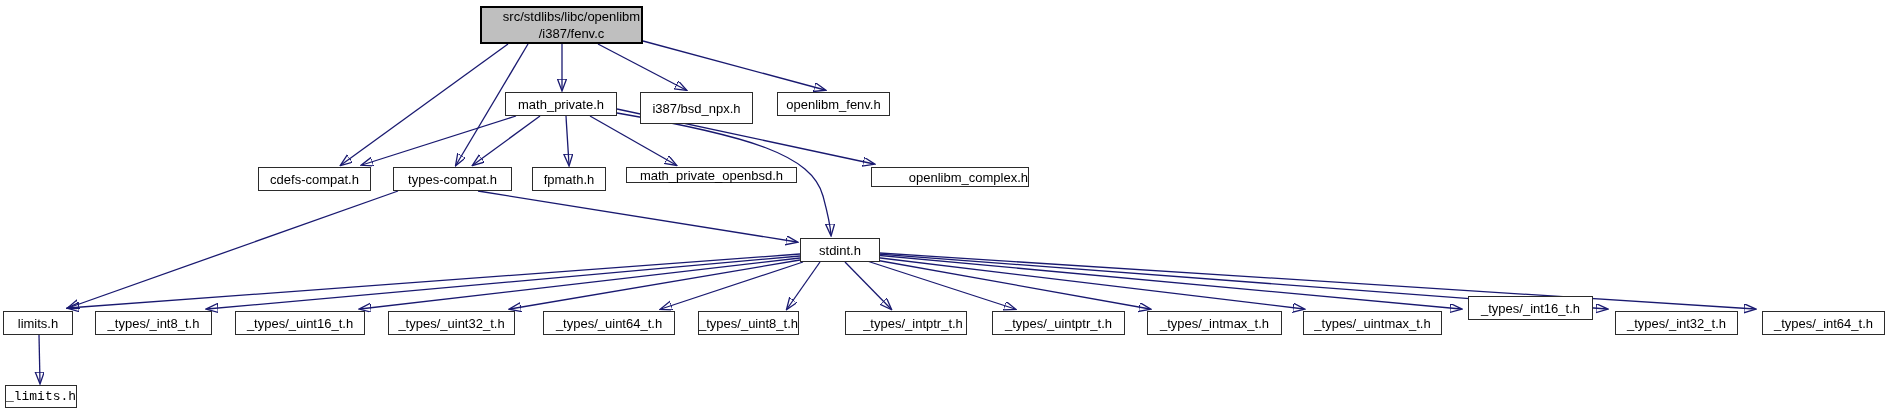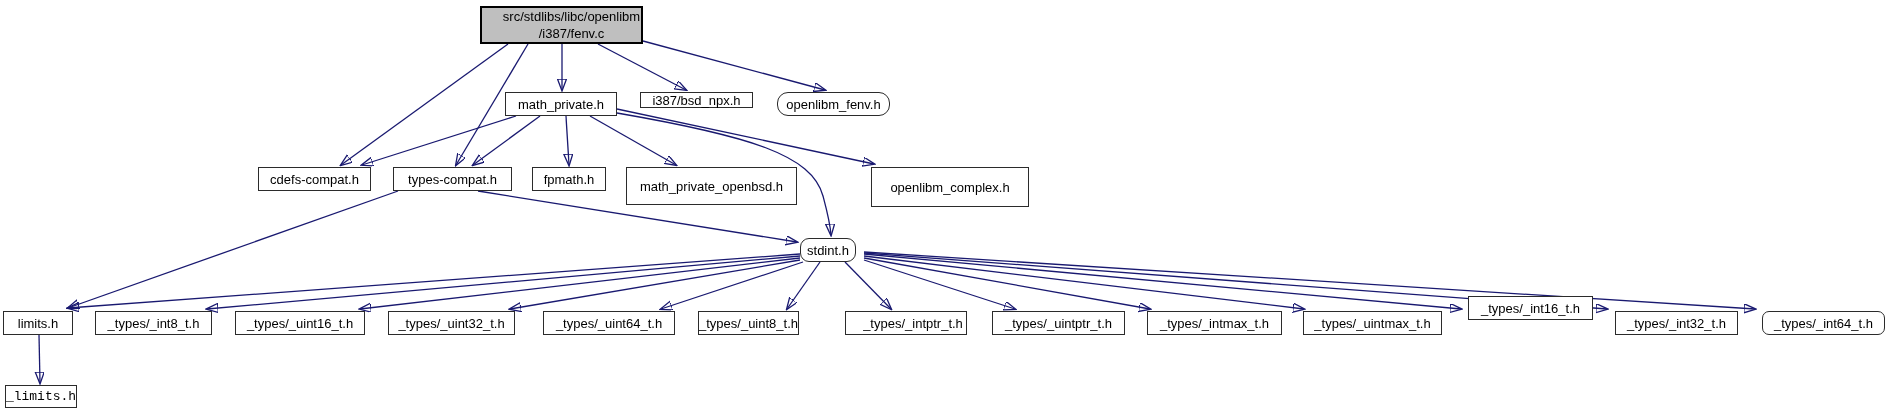--- a/index.html
+++ b/index.html
@@ -97,44 +97,44 @@
   </svg>
 
   <div class="node root" style="left:480px; top:6px;  width:163px; height:38px;">
     <span>src/stdlibs/libc/openlibm
 /i387/fenv.c</span>
   </div>
 
   <div class="node" style="left:505px; top:92px; width:112px; height:24px;">
     <span>math_private.h</span>
   </div>
-  <div class="node" style="left:640px; top:92px; width:113px; height:16px;">
+  <div class="node" style="left:640px; top:92px; width:113px; height:32px;">
     <span>i387/bsd_npx.h</span>
   </div>
-  <div class="node" style="left:777px; top:92px; width:113px; height:24px;border-radius:11px;">
+  <div class="node" style="left:777px; top:92px; width:113px; height:24px;">
     <span>openlibm_fenv.h</span>
   </div>
 
   <div class="node" style="left:258px; top:167px; width:113px; height:24px;">
     <span>cdefs-compat.h</span>
   </div>
   <div class="node" style="left:393px; top:167px; width:119px; height:24px;">
     <span>types-compat.h</span>
   </div>
   <div class="node" style="left:532px; top:167px; width:74px; height:24px;">
     <span>fpmath.h</span>
   </div>
-  <div class="node" style="left:626px; top:167px; width:171px; height:38px;">
+  <div class="node" style="left:626px; top:167px; width:171px; height:16px;">
     <span>math_private_openbsd.h</span>
   </div>
-  <div class="node" style="left:871px; top:167px; width:158px; height:40px;">
+  <div class="node" style="left:871px; top:167px; width:158px; height:20px;justify-content:flex-end;">
     <span>openlibm_complex.h</span>
   </div>
 
-  <div class="node" style="left:800px; top:238px; width:56px; height:24px;border-radius:9px;">
+  <div class="node" style="left:800px; top:238px; width:80px; height:24px;">
     <span>stdint.h</span>
   </div>
 
   <div class="node" style="left:3px; top:311px; width:70px; height:24px;">
     <span>limits.h</span>
   </div>
   <div class="node" style="left:95px; top:311px; width:117px; height:24px;">
     <span>_types/_int8_t.h</span>
   </div>
   <div class="node" style="left:235px; top:311px; width:130px; height:24px;">
@@ -160,21 +160,21 @@
   </div>
   <div class="node" style="left:1303px; top:311px; width:139px; height:24px;">
     <span>_types/_uintmax_t.h</span>
   </div>
   <div class="node" style="left:1468px; top:296px; width:125px; height:24px;">
     <span>_types/_int16_t.h</span>
   </div>
   <div class="node" style="left:1615px; top:311px; width:123px; height:24px;">
     <span>_types/_int32_t.h</span>
   </div>
-  <div class="node" style="left:1762px; top:311px; width:123px; height:24px;border-radius:7px;">
+  <div class="node" style="left:1762px; top:311px; width:123px; height:24px;">
     <span>_types/_int64_t.h</span>
   </div>
 
   <div class="node" style="left:5px; top:385px; width:72px; height:23px;font-family:Liberation Mono, monospace;">
     <span>_limits.h</span>
   </div>
 
 </div>
 
 </body></html>

